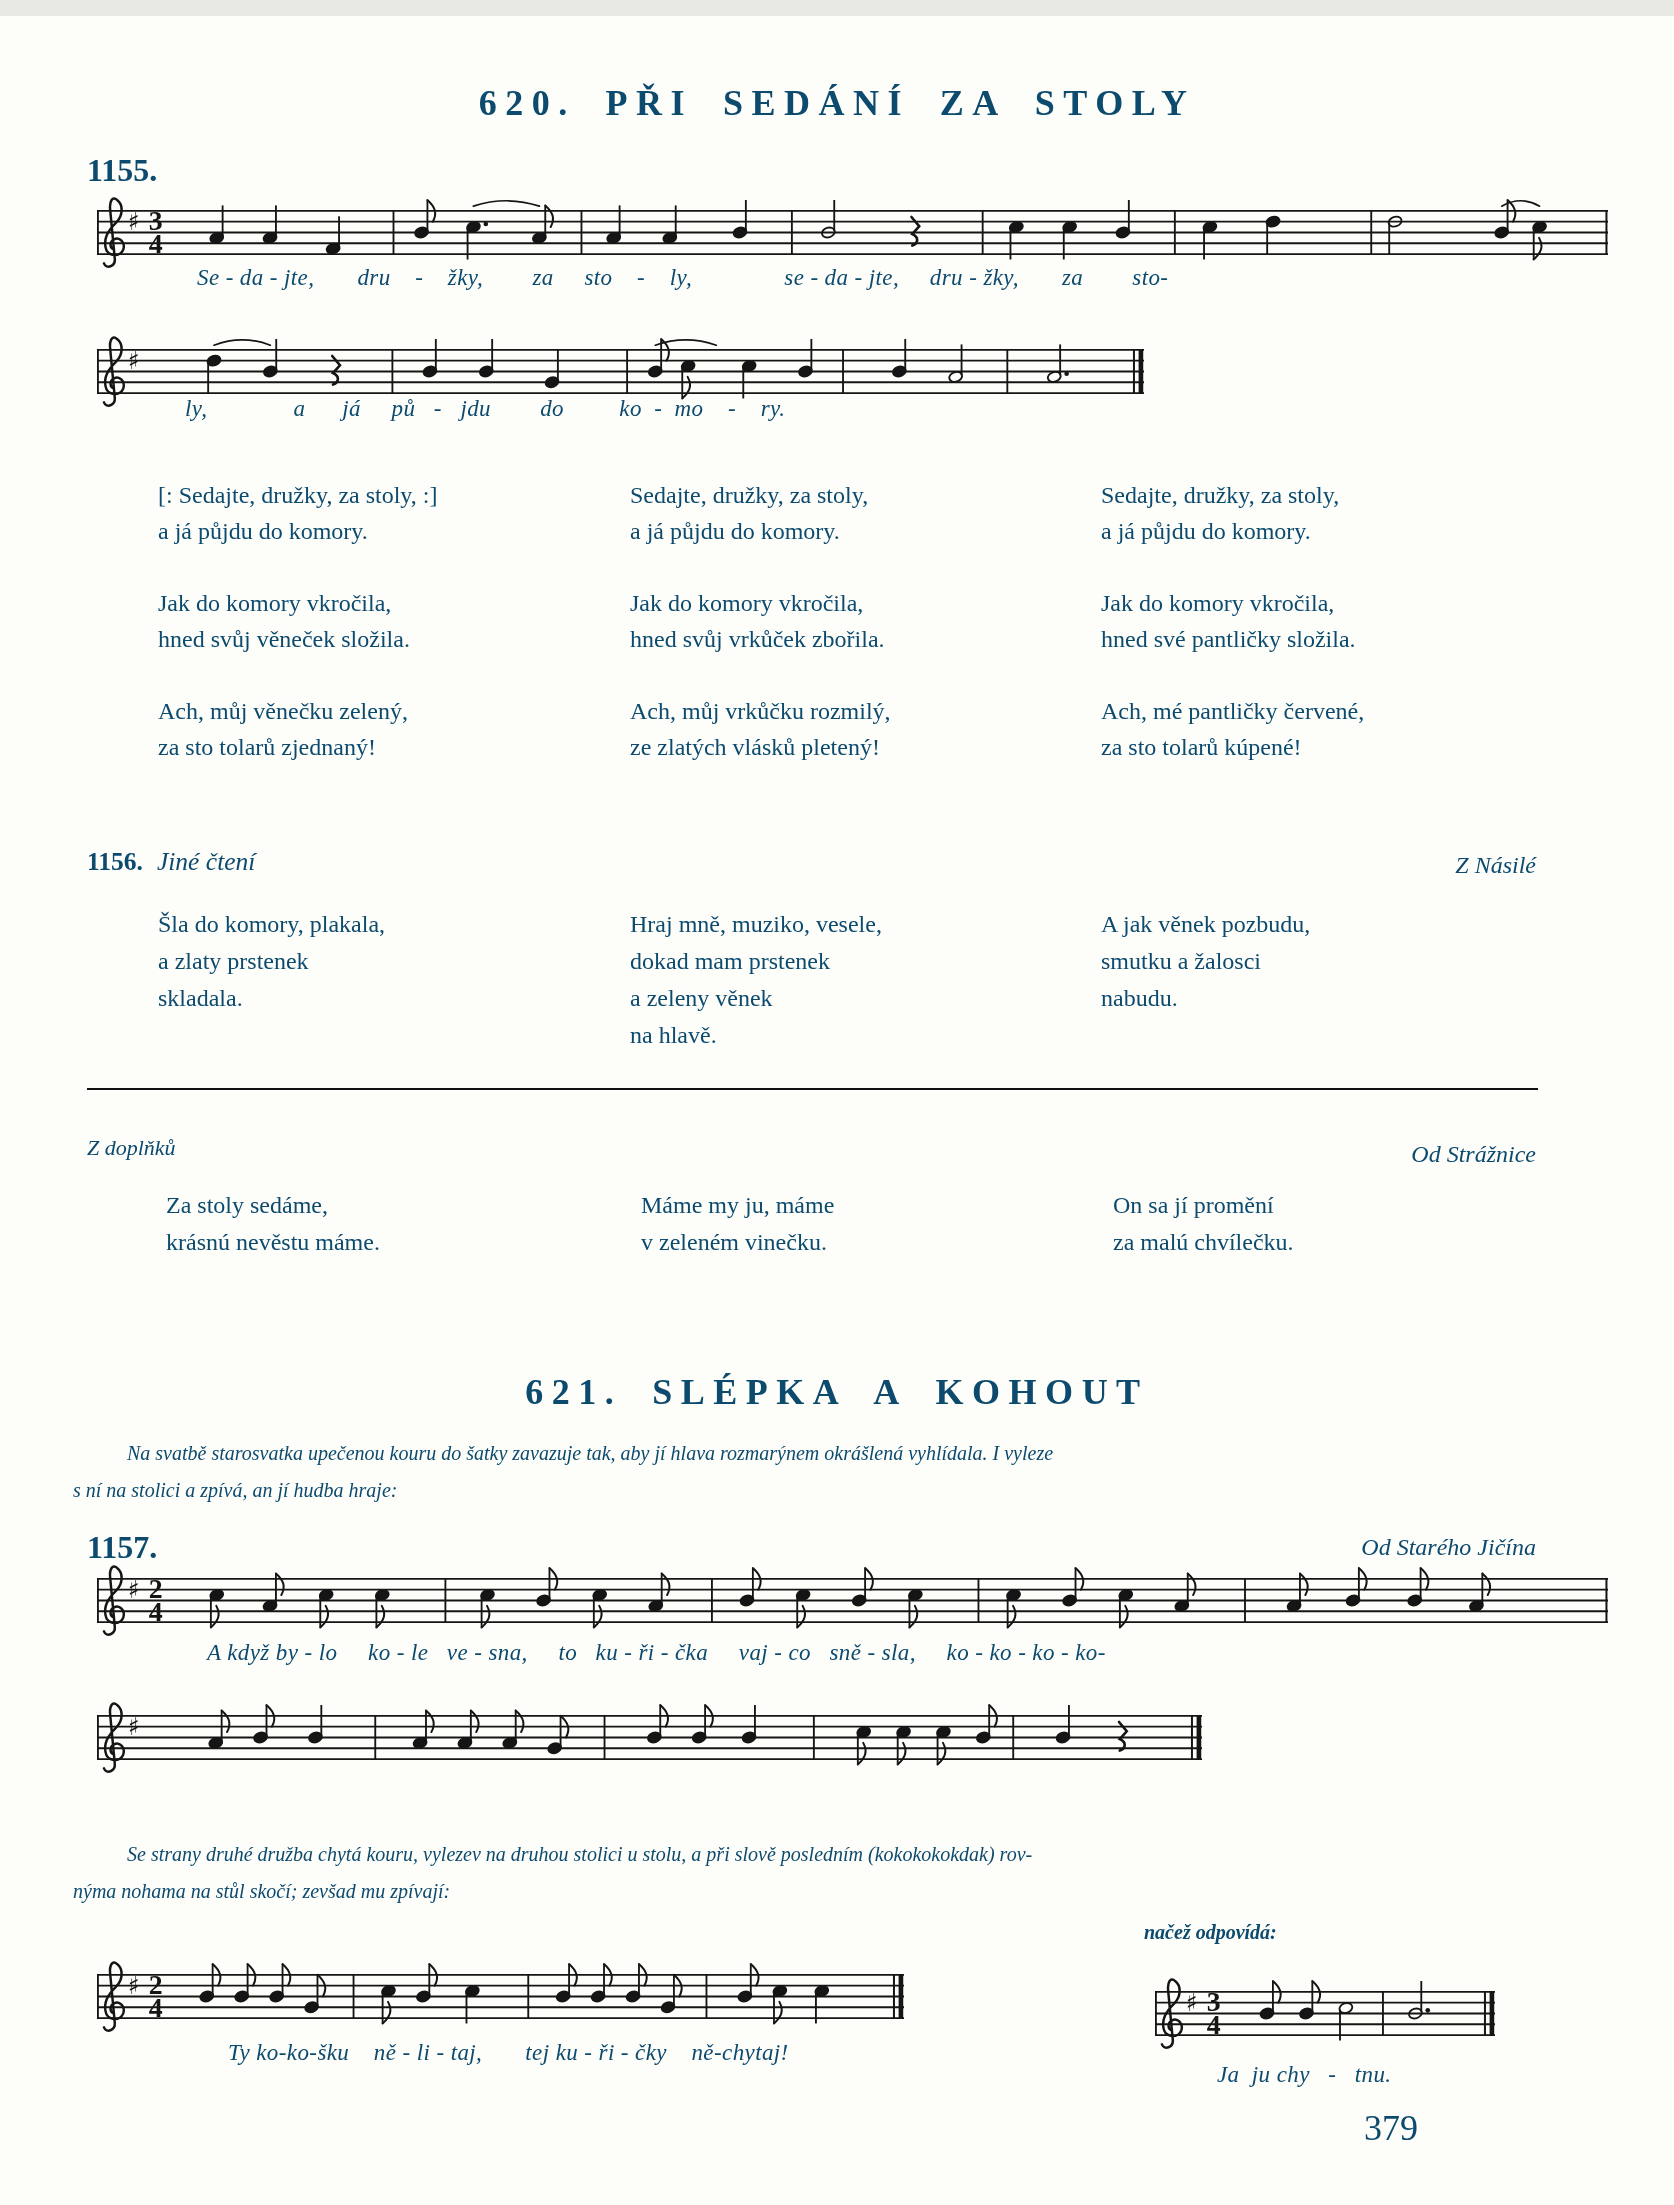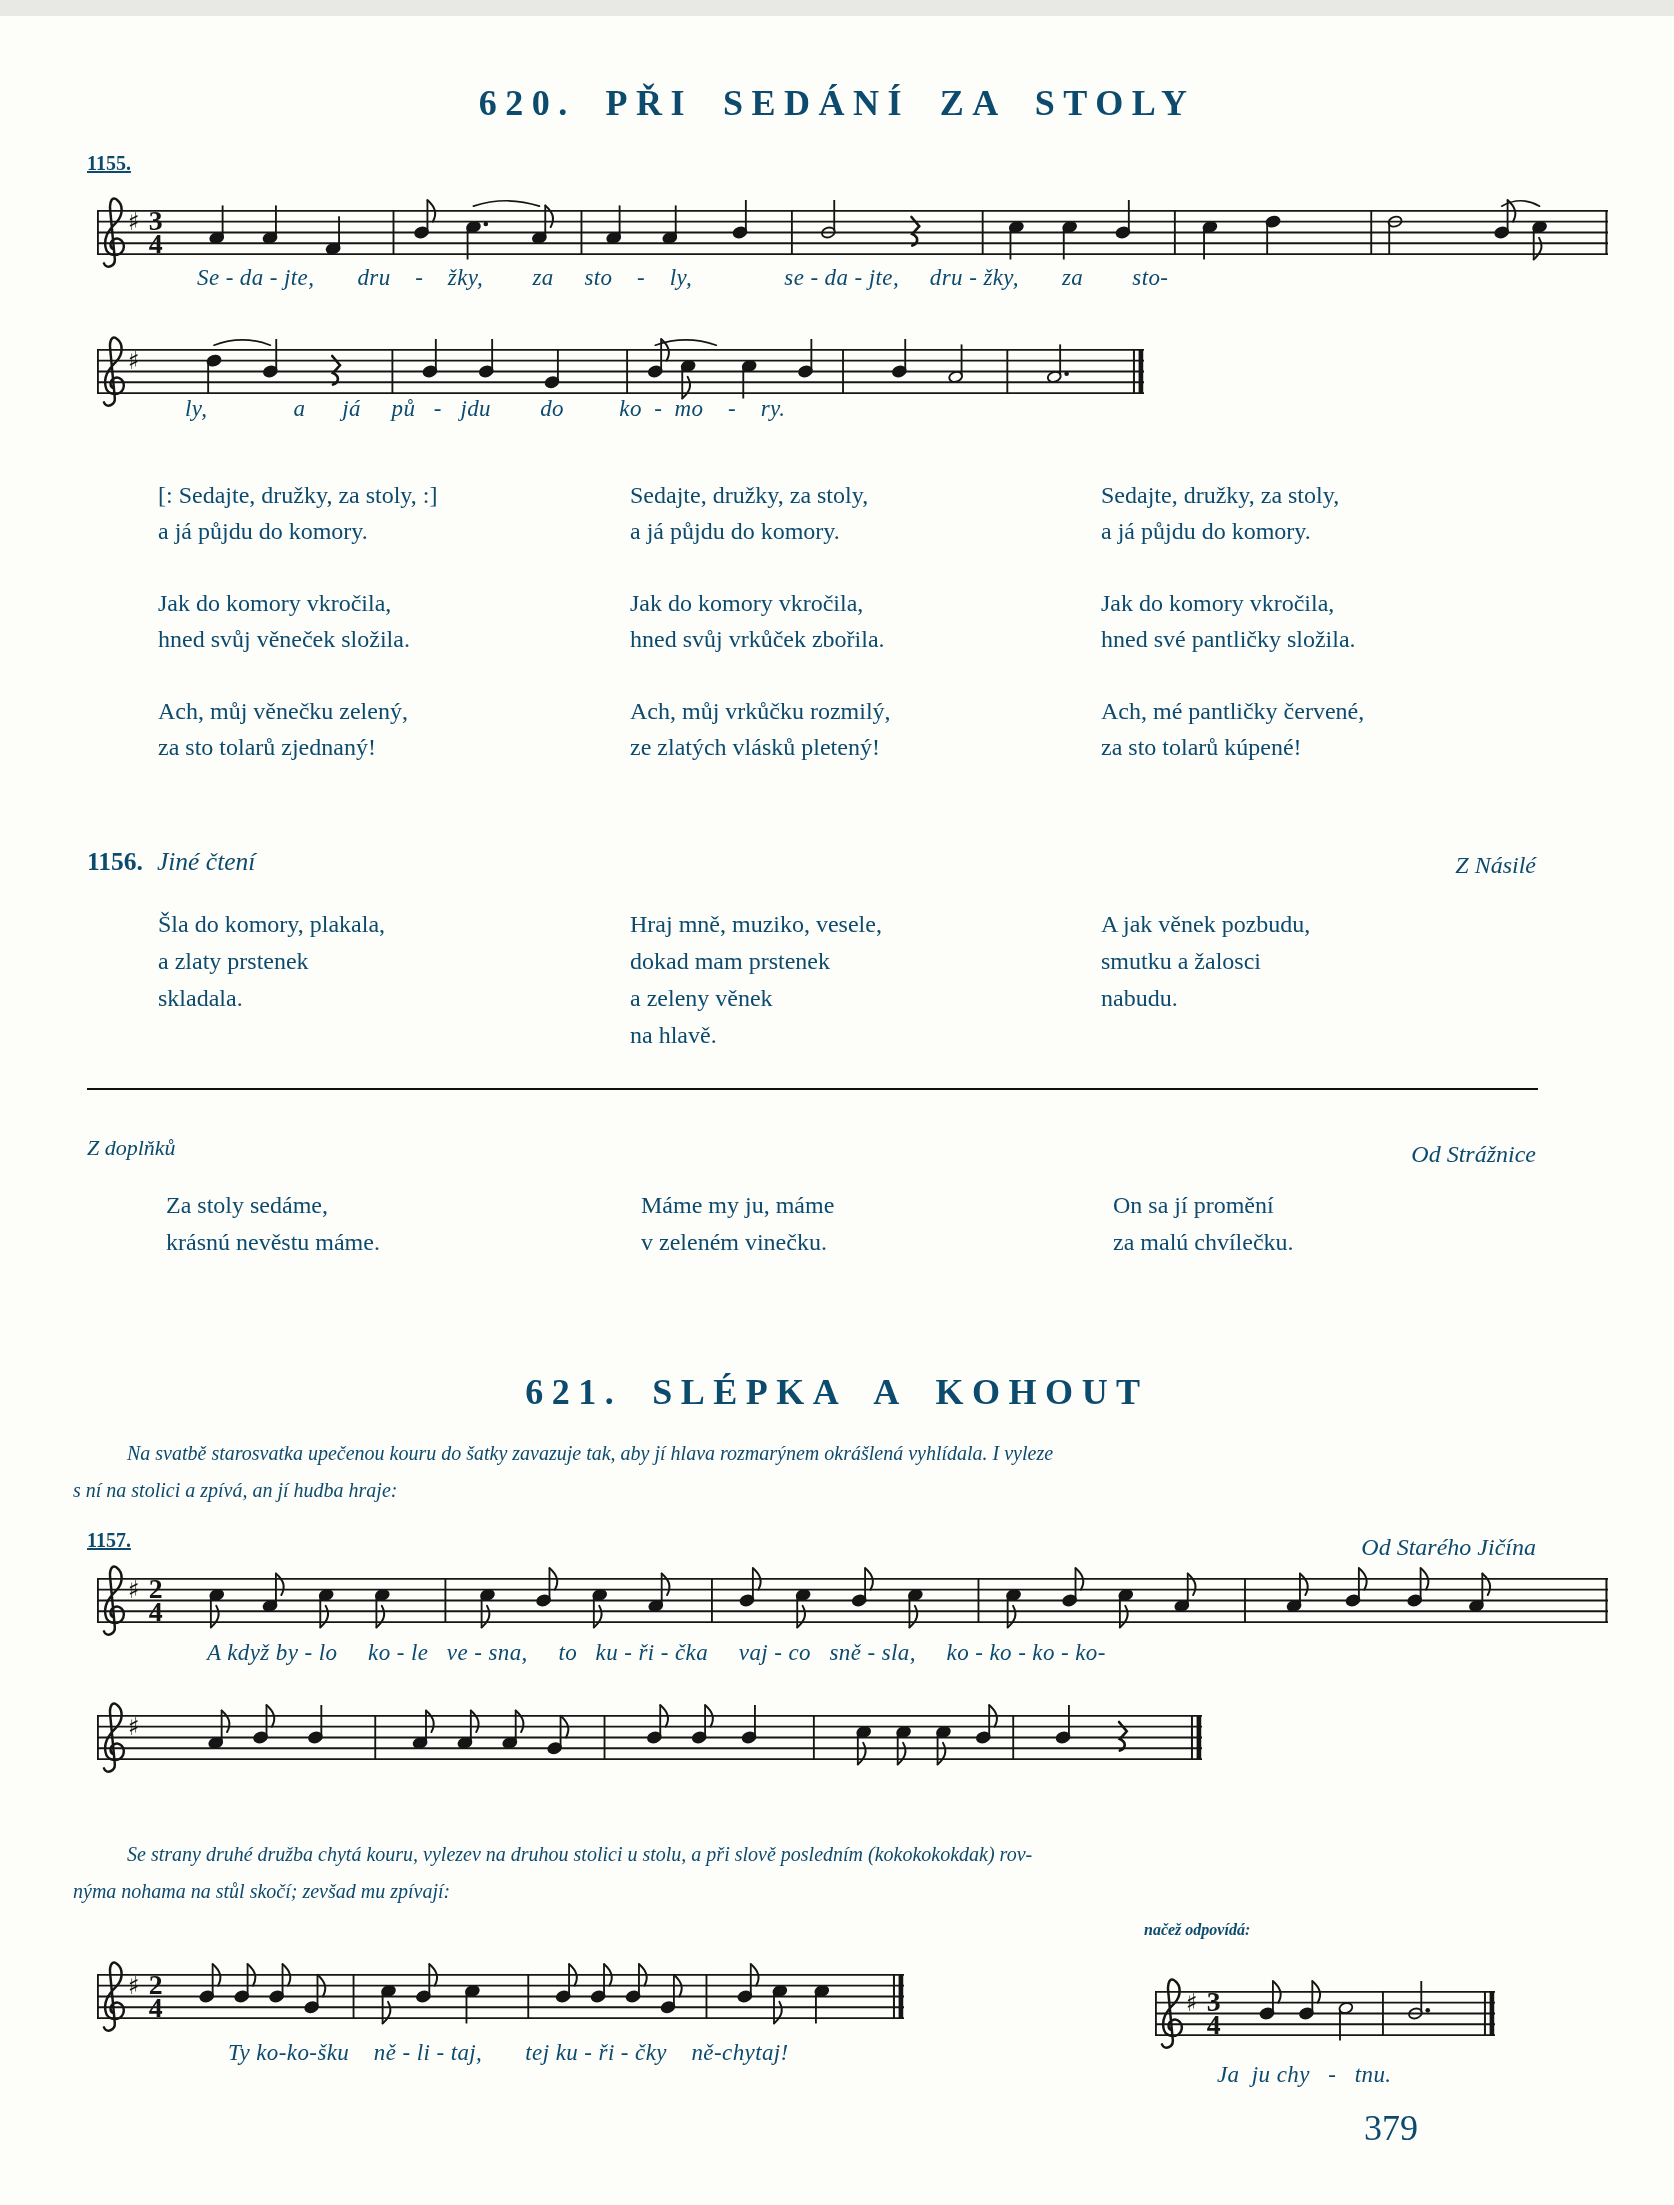--- a/index.html
+++ b/index.html
@@ -5,31 +5,31 @@
   html,body{margin:0;padding:0;background:#e8e8e4;}
   .page{
     position:relative;width:1674px;height:2205px;margin:16px auto;
     background:#fdfdfa;color:#0c4a6e;
     font-family:"Liberation Serif", serif;overflow:hidden;
   }
   .song-title{
     position:absolute;left:0;width:100%;text-align:center;margin:0;
     font-size:36px;font-weight:bold;letter-spacing:8.5px;word-spacing:12.4px;white-space:nowrap;
   }
-  .num{position:absolute;font-size:20px;font-weight:bold;text-decoration:underline;}
+  .num{position:absolute;font-size:32px;font-weight:bold;}
   .staff{position:absolute;height:116px;}
   .lyrics{position:absolute;font-size:23px;white-space:pre;letter-spacing:0.4px;font-style:italic;}
   .vcol{position:absolute;width:448px;font-size:24px;line-height:36px;}
   .stanza{margin-bottom:36px;}
   .sec-head-left{position:absolute;font-size:25.5px;white-space:nowrap;}
   .sec-head-left .it{font-style:italic;font-weight:normal;margin-left:14px;}
   .src{position:absolute;right:138px;font-size:24px;font-style:italic;text-align:left;white-space:nowrap;}
   .rule{position:absolute;height:2.3px;background:#111;}
   .prose-line{position:absolute;font-size:20px;font-style:italic;white-space:nowrap;}
-  .resp{position:absolute;font-size:16px;font-style:italic;font-weight:bold;text-align:center;}
+  .resp{position:absolute;font-size:20px;font-style:italic;font-weight:bold;text-align:center;}
   .pageno{position:absolute;font-size:36px;}
 </style>
 </head>
 <body>
 
 <div class="page">
 
   <h1 class="song-title" style="top:66px">620. PŘI SEDÁNÍ ZA STOLY</h1>
   <div class="num" style="left:87px;top:136px">1155.</div>
 

